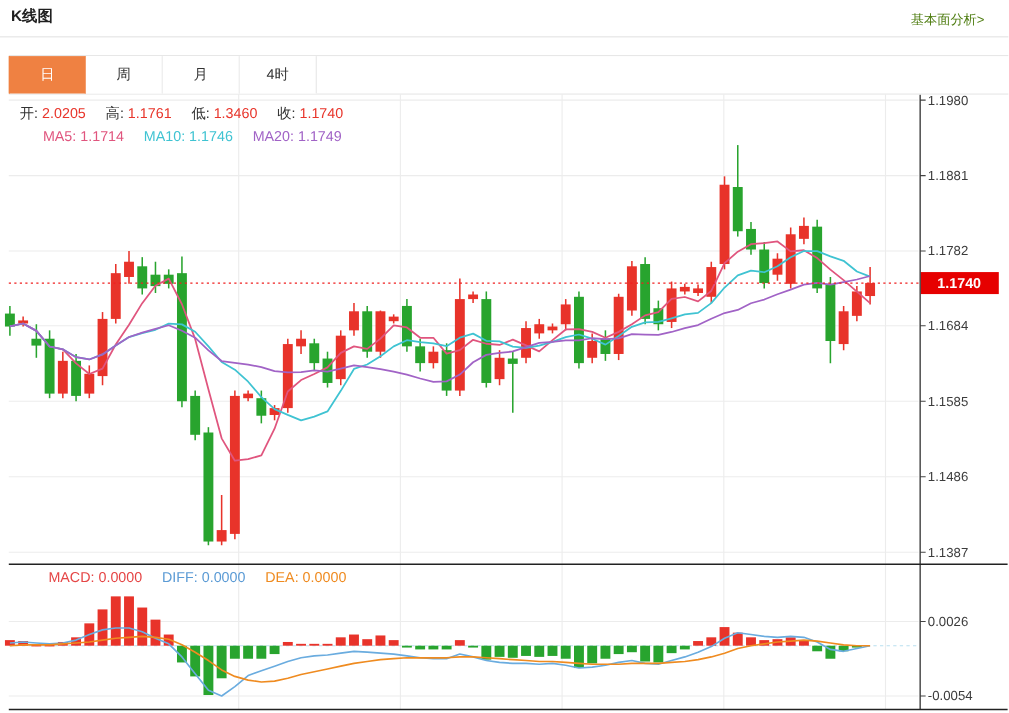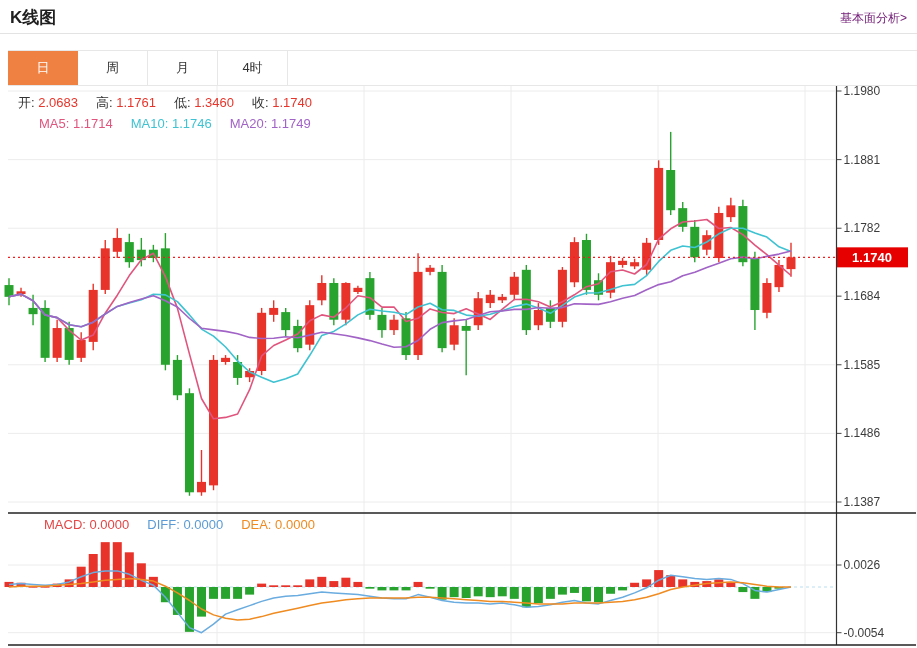--- a/index.html
+++ b/index.html
@@ -1,20 +1,20 @@
 <!DOCTYPE html>
 <html><head>
 <meta charset="utf-8">
 <style>
   html,body{margin:0;padding:0;background:#fff;}
   .app{position:relative;width:917px;height:648px;background:#fff;overflow:hidden;
        font-family:"Liberation Sans","DejaVu Sans",sans-serif;}
   .hdr{position:absolute;left:0;top:0;right:0;height:33px;border-bottom:1px solid #e3e3e3;z-index:5;background:#fff;}
-  .title{position:absolute;left:10px;top:6px;font-size:17px;font-weight:bold;color:#1f1f1f;}
-  .flink{position:absolute;right:10px;top:10px;font-size:12px;color:#701a75;cursor:pointer;text-decoration:none;}
+  .title{position:absolute;left:10px;top:6px;font-size:14px;font-weight:bold;color:#1f1f1f;}
+  .flink{position:absolute;right:22px;top:10px;font-size:12px;color:#4d7c0f;cursor:pointer;text-decoration:none;}
   .tabbar{position:absolute;left:8px;top:50px;right:0;height:34px;display:flex;z-index:5;background:#fff;
           border-top:1px solid #e7e7e7;border-bottom:1px solid #e7e7e7;}
   .tab{box-sizing:border-box;width:70px;height:34px;line-height:33px;text-align:center;font-size:13px;color:#333;
        background:#fff;border-right:1px solid #e7e7e7;cursor:pointer;}
   .tab:first-child{border-left:1px solid #e7e7e7;}
   .tab.active{background:#ef8142;color:#fff;border-color:#ef8142;}
   .ro{position:absolute;z-index:4;font-size:13px;white-space:nowrap;}
   .ro1{left:18px;top:94px;}
   .ro2{left:18px;top:116px;margin-left:21px;}
   .ro3{left:33px;top:517px;margin-left:11px;}
@@ -283,16 +283,16 @@
         <rect x="750.4076923076923" y="587" width="9" height="11.846153846153811" fill="#28a42e"></rect>
         <rect x="762.4384615384615" y="587" width="9" height="5.076923076923094" fill="#28a42e"></rect>
         <rect x="774.4692307692308" y="587" width="9" height="1.692307692307736" fill="#28a42e"></rect>
       </g>
       <polyline points="9.0,584.5 21.0,583.6 33.1,584.5 45.1,585.3 57.1,584.5 69.2,581.9 81.2,576.8 93.2,572.6 105.2,570.9 117.3,570.9 129.3,574.3 141.3,580.2 153.4,585.3 165.4,597.2 177.4,612.4 189.5,627.6 201.5,632.7 213.5,624.2 225.6,614.1 237.6,609.8 249.6,605.6 261.6,601.4 273.7,598.0 285.7,596.3 297.7,595.5 309.8,593.8 321.8,592.1 333.8,592.9 345.9,593.8 357.9,594.6 369.9,596.3 382.0,598.0 394.0,598.8 406.0,598.8 418.0,594.6 430.1,597.2 442.1,600.5 454.1,602.2 466.2,603.1 478.2,603.1 490.2,603.9 502.3,603.1 514.3,604.8 526.3,607.3 538.4,606.5 550.4,604.8 562.4,602.2 574.4,600.5 586.5,603.1 598.5,603.9 610.5,600.5 622.6,597.2 634.6,592.9 646.6,587.8 658.7,580.2 670.7,575.2 682.7,576.8 694.8,578.5 706.8,579.4 718.8,578.5 730.8,579.4 742.9,583.6 754.9,590.4 766.9,592.1 779.0,589.5 791.0,587.0" fill="none" stroke="#6aacdf" stroke-width="1.5" stroke-linejoin="round"></polyline>
       <polyline points="9.0,587.0 21.0,586.2 33.1,586.2 45.1,586.2 57.1,585.3 69.2,584.5 81.2,583.6 93.2,581.9 105.2,580.2 117.3,579.4 129.3,578.5 141.3,579.4 153.4,581.1 165.4,586.2 177.4,592.9 189.5,600.5 201.5,609.0 213.5,614.9 225.6,618.3 237.6,620.0 249.6,619.2 261.6,616.6 273.7,613.2 285.7,610.7 297.7,608.2 309.8,605.6 321.8,603.1 333.8,601.4 345.9,599.7 357.9,598.8 369.9,598.0 382.0,598.0 394.0,598.0 406.0,598.0 418.0,597.2 430.1,597.2 442.1,598.0 454.1,598.8 466.2,599.7 478.2,600.5 490.2,601.4 502.3,601.4 514.3,602.2 526.3,603.1 538.4,603.9 550.4,603.9 562.4,603.9 574.4,603.1 586.5,603.1 598.5,603.1 610.5,602.2 622.6,601.4 634.6,599.7 646.6,597.2 658.7,593.8 670.7,589.5 682.7,587.0 694.8,585.3 706.8,583.6 718.8,582.8 730.8,581.9 742.9,582.8 754.9,584.5 766.9,586.2 779.0,587.0 791.0,587.0" fill="none" stroke="#ef8b20" stroke-width="1.5" stroke-linejoin="round"></polyline>
       <line x1="836.5" y1="84" x2="836.5" y2="645" stroke="#333" stroke-width="1.2"></line>
       <line x1="8" y1="513" x2="916" y2="513" stroke="#222" stroke-width="1.4"></line>
       <line x1="8" y1="645" x2="916" y2="645" stroke="#222" stroke-width="1.4"></line>
     </svg>
-  <div class="ro ro1" id="ohlcRow"><span class="seg"><span class="lb">开: </span><span class="vl">2.0683</span></span><span class="seg"><span class="lb">高: </span><span class="vl">1.1761</span></span><span class="seg"><span class="lb">低: </span><span class="vl">1.3460</span></span><span class="seg"><span class="lb">收: </span><span class="vl">1.1740</span></span></div>
+  <div class="ro ro1" id="ohlcRow"><span class="seg"><span class="lb">开: </span><span class="vl">2.0205</span></span><span class="seg"><span class="lb">高: </span><span class="vl">1.1761</span></span><span class="seg"><span class="lb">低: </span><span class="vl">1.3460</span></span><span class="seg"><span class="lb">收: </span><span class="vl">1.1740</span></span></div>
   <div class="ro ro2" id="maRow"><span class="seg"><span class="lb" style="color: rgb(224, 85, 126);">MA5: </span><span class="vl" style="color: rgb(224, 85, 126);">1.1714</span></span><span class="seg"><span class="lb" style="color: rgb(63, 195, 210);">MA10: </span><span class="vl" style="color: rgb(63, 195, 210);">1.1746</span></span><span class="seg"><span class="lb" style="color: rgb(161, 99, 198);">MA20: </span><span class="vl" style="color: rgb(161, 99, 198);">1.1749</span></span></div>
   <div class="ro ro3" id="macdRow"><span class="seg"><span class="lb" style="color: rgb(229, 69, 69);">MACD: </span><span class="vl" style="color: rgb(229, 69, 69);">0.0000</span></span><span class="seg"><span class="lb" style="color: rgb(91, 155, 213);">DIFF: </span><span class="vl" style="color: rgb(91, 155, 213);">0.0000</span></span><span class="seg"><span class="lb" style="color: rgb(239, 139, 32);">DEA: </span><span class="vl" style="color: rgb(239, 139, 32);">0.0000</span></span></div>
 </div>
 
 </body></html>

